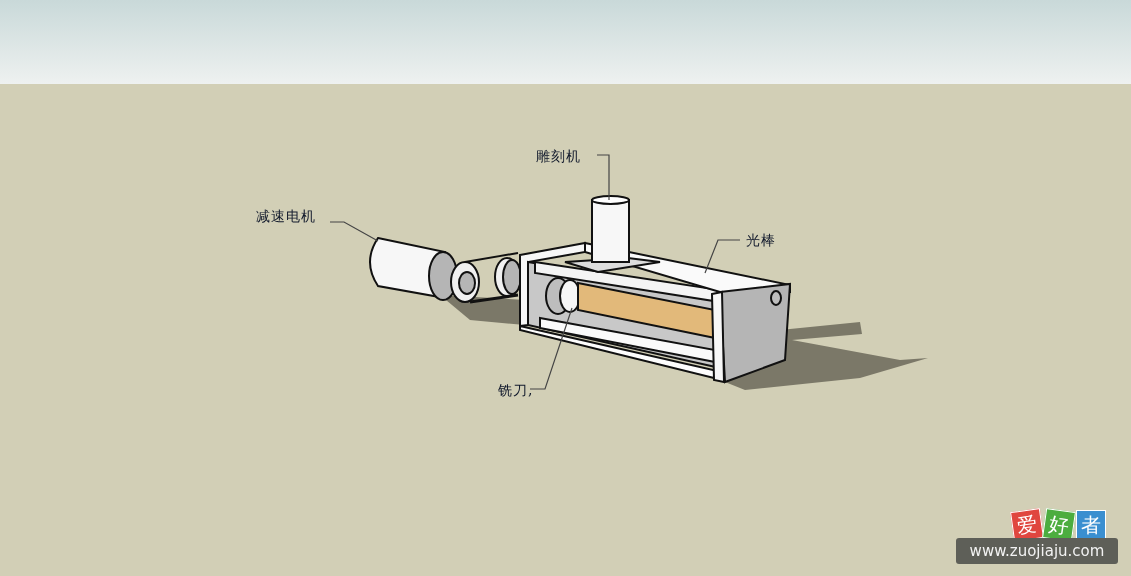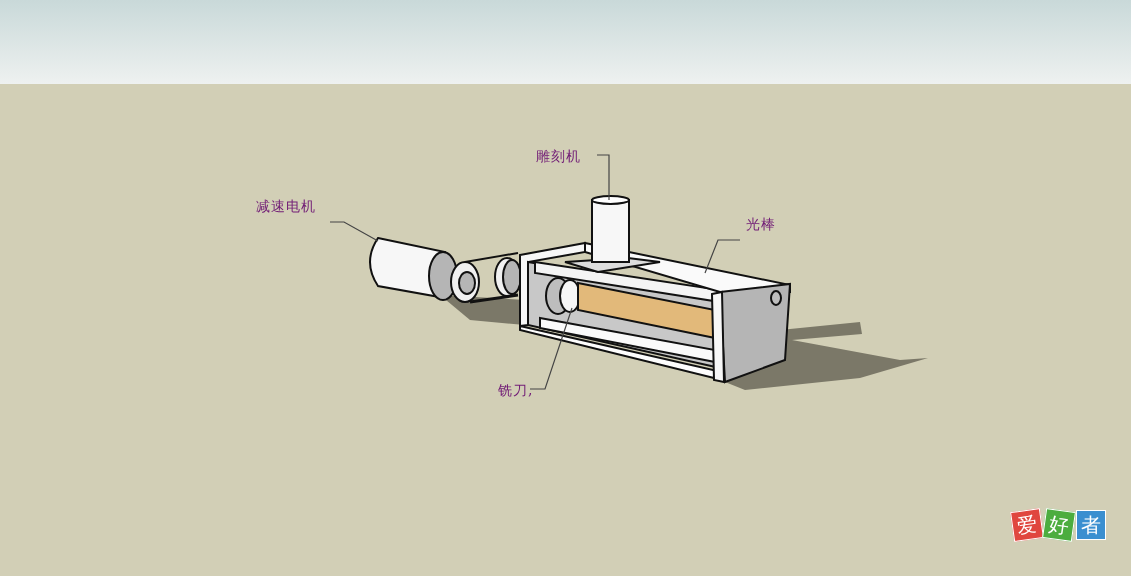--- a/index.html
+++ b/index.html
@@ -1,20 +1,20 @@
 <!DOCTYPE html>
 <html><head>
 <meta charset="utf-8">
 <style>
   html,body{margin:0;padding:0;}
   body{width:1131px;height:576px;position:relative;overflow:hidden;font-family:"DejaVu Serif",serif;background:#d2cfb6;}
   .sky{position:absolute;left:0;top:0;width:1131px;height:84px;background:linear-gradient(#c9d9d9,#eef1f0);}
   .ground{position:absolute;left:0;top:84px;width:1131px;height:492px;background:#d2cfb6;}
   svg.scene{position:absolute;left:0;top:0;}
-  .label{position:absolute;font-size:14px;color:#701a75;font-family:"DejaVu Serif",serif;white-space:nowrap;letter-spacing:1px;}
+  .label{position:absolute;font-size:14px;color:#0f172a;font-family:"DejaVu Serif",serif;white-space:nowrap;letter-spacing:1px;}
   .logo{position:absolute;left:948px;top:500px;width:180px;height:72px;}
   .logo-url{position:absolute;left:8px;top:38px;width:162px;height:26px;background:#5e5f58;border-radius:3px;color:#f2f2f2;font-family:"DejaVu Sans",sans-serif;font-size:15px;line-height:26px;text-align:center;}
   .tile{position:absolute;top:10px;width:28px;height:28px;color:#fff;font-family:"DejaVu Sans",sans-serif;font-size:20px;line-height:28px;text-align:center;border:1px solid #fff;}
 </style>
 </head>
 <body>
 
 <div class="sky"></div>
 <div class="ground"></div>
 
@@ -65,21 +65,22 @@
 
   <g stroke="#444" stroke-width="1.2" fill="none">
     <polyline points="597,155 609,155 609,200"></polyline>
     <polyline points="330,222 344,222 378,241"></polyline>
     <polyline points="740,240 718,240 705,273"></polyline>
     <polyline points="530,389 545,389 572,308"></polyline>
   </g>
 </svg>
 
 <div class="label" style="left:536px;top:148px">雕刻机</div>
-<div class="label" style="left:256px;top:198px">减速电机</div>
-<div class="label" style="left:746px;top:216px">光棒</div>
+<div class="label" style="left:256px;top:208px">减速电机</div>
+<div class="label" style="left:746px;top:232px">光棒</div>
 <div class="label" style="left:498px;top:382px">铣刀,</div>
 
 <div class="logo">
   <div class="tile" style="left:64px;background:#e0463f;transform:rotate(-8deg)">爱</div>
   <div class="tile" style="left:96px;background:#4cad3f;transform:rotate(8deg)">好</div>
   <div class="tile" style="left:128px;background:#3a8fd0">者</div>
+  <div class="logo-url">www.zuojiaju.com</div>
 </div>
 
 </body></html>

